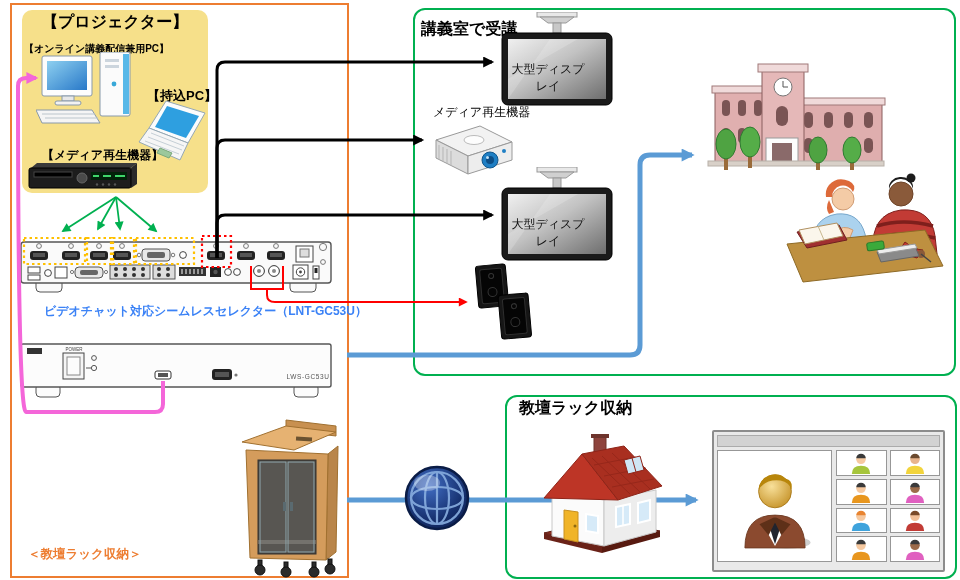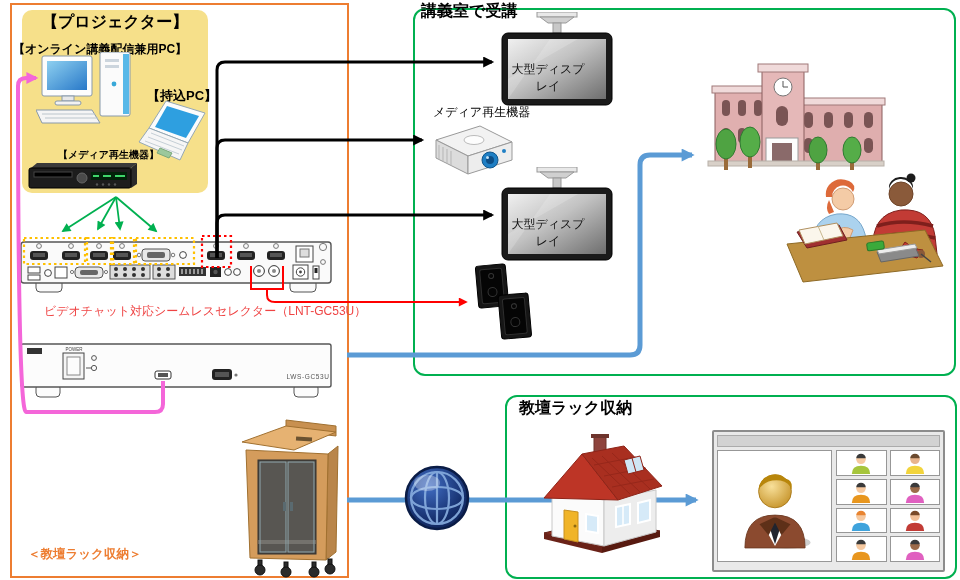--- a/index.html
+++ b/index.html
@@ -4,29 +4,29 @@
 <style>
   html,body{margin:0;padding:0;background:#fff;}
   #canvas{position:relative;width:960px;height:580px;background:#fff;overflow:hidden;
           font-family:"Liberation Sans","DejaVu Sans",sans-serif;color:#000;}
   .abs{position:absolute;}
   .txt{position:absolute;white-space:nowrap;line-height:1.15;}
 
   .orange-frame{left:10px;top:3px;width:335px;height:571px;border:2px solid #ED7D31;}
   .yellow-box{left:22px;top:10px;width:186px;height:183px;background:#F6E08A;border-radius:10px;}
   .title-input{left:22px;top:13px;width:186px;text-align:center;font-size:16px;font-weight:bold;}
-  .label-pc{left:13px;top:43px;font-size:12px;font-weight:bold;}
+  .label-pc{left:24px;top:43px;font-size:10px;font-weight:bold;}
   .label-laptop{left:147px;top:89px;font-size:13px;font-weight:bold;}
-  .label-media{left:58px;top:149px;font-size:10px;font-weight:bold;}
-
-  .selector-caption{left:44px;top:305px;font-size:12px;font-weight:normal;color:#ef4444;}
+  .label-media{left:42px;top:149px;font-size:12px;font-weight:bold;}
+
+  .selector-caption{left:44px;top:305px;font-size:12px;font-weight:bold;color:#3b82f6;}
   .rack-note{left:12px;top:547px;font-size:12.5px;font-weight:bold;color:#ED7D31;padding-left:16px;}
 
   .green-box-lecture{left:413px;top:8px;width:539px;height:364px;border:2.5px solid #00B050;border-radius:12px;}
-  .title-lecture{left:421px;top:2px;font-size:16px;font-weight:600;}
+  .title-lecture{left:421px;top:20px;font-size:16px;font-weight:600;}
   .green-box-home{left:505px;top:395px;width:448px;height:180px;border:2.5px solid #00B050;border-radius:12px;}
   .title-home{left:519px;top:399px;font-size:16px;font-weight:600;}
 
   .display-unit{width:114px;height:95px;}
   .display-label{position:absolute;left:8px;width:80px;top:49px;text-align:center;font-size:12px;color:#111;}
   .projector-label{left:433px;top:106px;font-size:12px;}
 
   .chat-window{left:712px;top:430px;width:233px;height:142px;z-index:9;background:#E9E9E9;
                border:2px solid #8C8C8C;border-radius:2px;box-sizing:border-box;padding:3px;}
   .chat-titlebar{height:10px;background:#D2D2D2;border:1px solid #ABABAB;margin-bottom:3px;}

